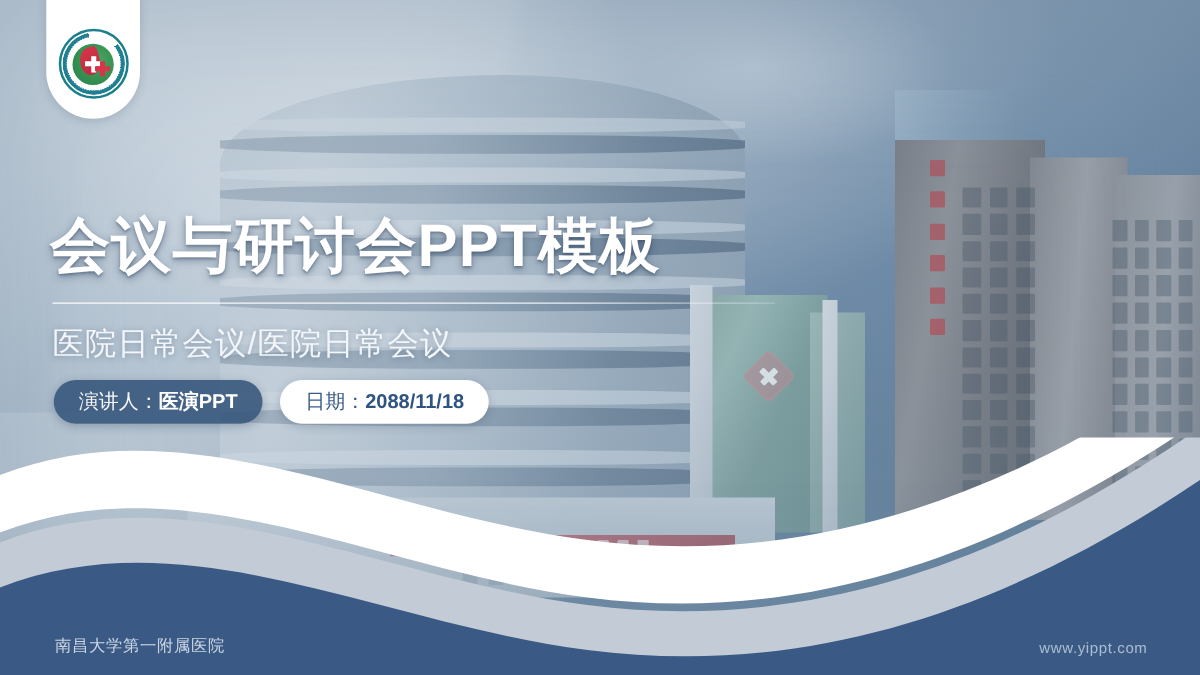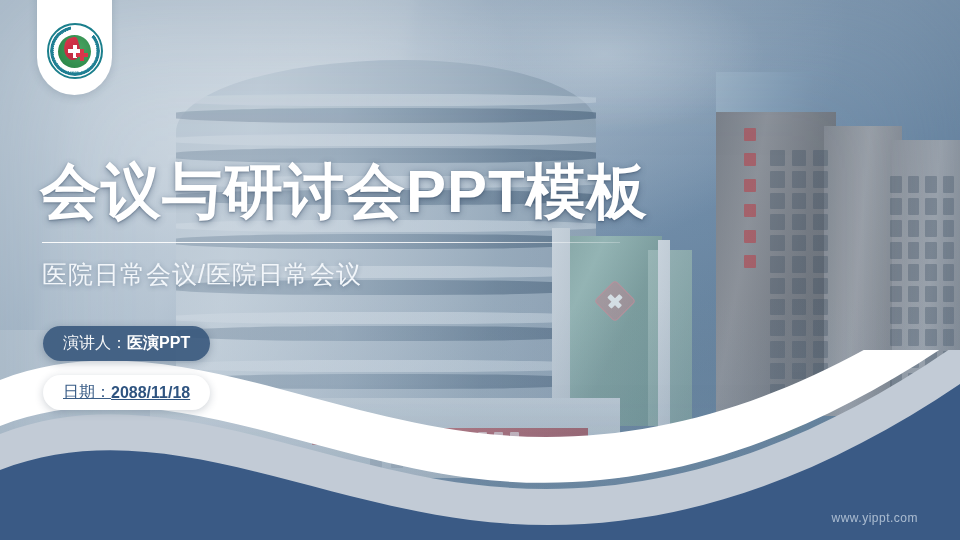--- a/index.html
+++ b/index.html
@@ -121,37 +121,37 @@
   .emblem .wcross{position:relative;width:13px;height:13px;}
   .emblem .wcross::before{content:"";position:absolute;left:0;top:4.5px;width:13px;height:4px;background:#fff;}
   .emblem .wcross::after{content:"";position:absolute;left:4.5px;top:0;width:4px;height:13px;background:#fff;}
   .emblem .redcross{position:absolute;right:3px;bottom:7px;width:12px;height:12px;}
   .emblem .redcross::before{content:"";position:absolute;left:0;top:4px;width:12px;height:4px;background:#d8354a;}
   .emblem .redcross::after{content:"";position:absolute;left:4px;top:0;width:4px;height:12px;background:#d8354a;}
   .emblem .yr{position:absolute;bottom:2px;left:0;right:0;text-align:center;
     font-size:3.6px;color:#1f7f93;letter-spacing:.2px;}
 
   
-  .title{position:absolute;left:40px;top:160px;margin:0;
-    font-size:60px;line-height:1.08;font-weight:bold;color:#ffffff;letter-spacing:1px;
+  .title{position:absolute;left:40px;top:172px;margin:0;
+    font-size:48px;line-height:1.08;font-weight:bold;color:#ffffff;letter-spacing:1px;
     text-shadow:0 2px 7px rgba(40,62,90,.45), 0 1px 2px rgba(30,50,75,.35);
     white-space:nowrap;}
   .divider{position:absolute;left:42px;top:242px;width:578px;height:1px;
     background:linear-gradient(90deg,rgba(255,255,255,.95),rgba(255,255,255,.85) 72%,rgba(255,255,255,.25));}
   .subtitle{position:absolute;left:42px;top:258px;margin:0;
     font-size:25px;font-weight:normal;color:#f2f6fa;letter-spacing:1px;
     text-shadow:0 1px 5px rgba(40,62,90,.40);white-space:nowrap;}
 
-  .pillrow{position:absolute;left:43px;top:326px;display:flex;align-items:center;gap:14px;flex-direction:column;}
+  .pillrow{position:absolute;left:43px;top:304px;display:flex;align-items:center;gap:14px;}
   .pill{display:flex;align-items:center;height:35px;padding:0 20px;border-radius:18px;
     font-size:16px;white-space:nowrap;box-sizing:border-box;}
   .pill-dark{background:rgba(52,84,122,.88);color:#ffffff;
     box-shadow:0 2px 8px rgba(30,50,75,.28);}
   .pill-light{background:#ffffff;color:#2f5480;
-    box-shadow:0 2px 8px rgba(30,50,75,.22);text-decoration:underline;}
+    box-shadow:0 2px 8px rgba(30,50,75,.22);}
   .pill .lbl{font-weight:normal;opacity:.95;}
   .pill .val{font-weight:bold;}
 
   
   .foot-left{position:absolute;left:44px;bottom:14px;font-size:13px;
     color:rgba(233,240,247,.82);letter-spacing:.6px;white-space:nowrap;}
   .foot-right{position:absolute;right:42px;bottom:15px;font-size:12px;
     color:rgba(216,228,240,.70);letter-spacing:.5px;white-space:nowrap;}
 </style>
 </head>
@@ -347,15 +347,16 @@
     <div class="pill pill-dark">
       <span class="lbl">演讲人：</span>
         <span class="val">医演PPT</span>
     </div>
     <div class="pill pill-light">
       <span class="lbl">日期：</span>
         <span class="val">2088/11/18</span>
     </div>
   </div>
 
+  <div class="foot-left">南昌大学第一附属医院</div>
   <div class="foot-right">www.yippt.com</div>
 
 </div>
 
 </body></html>

